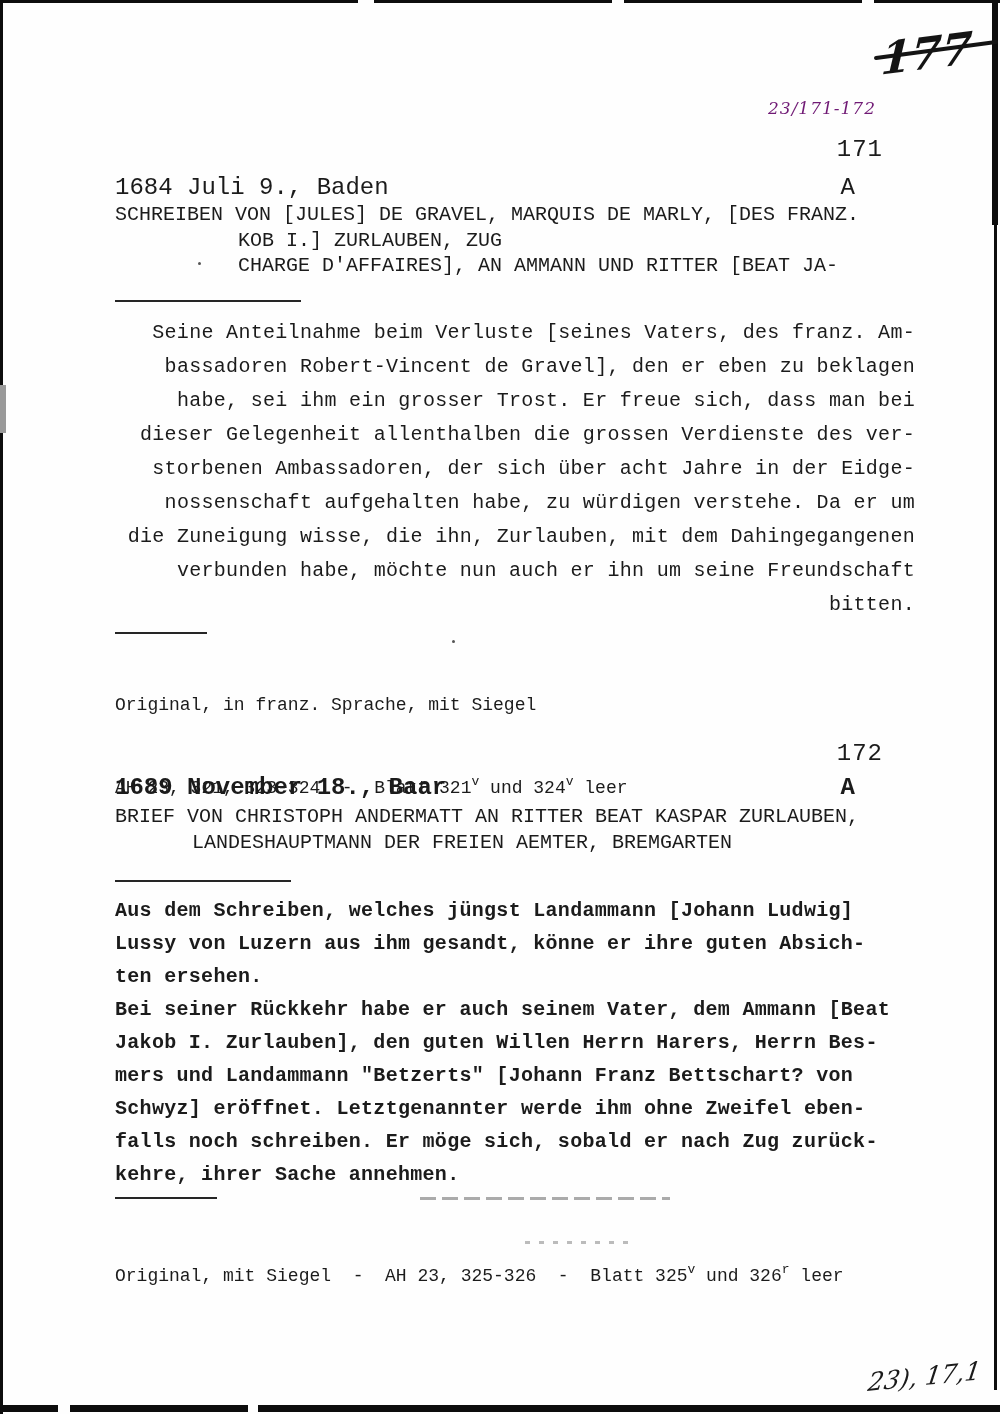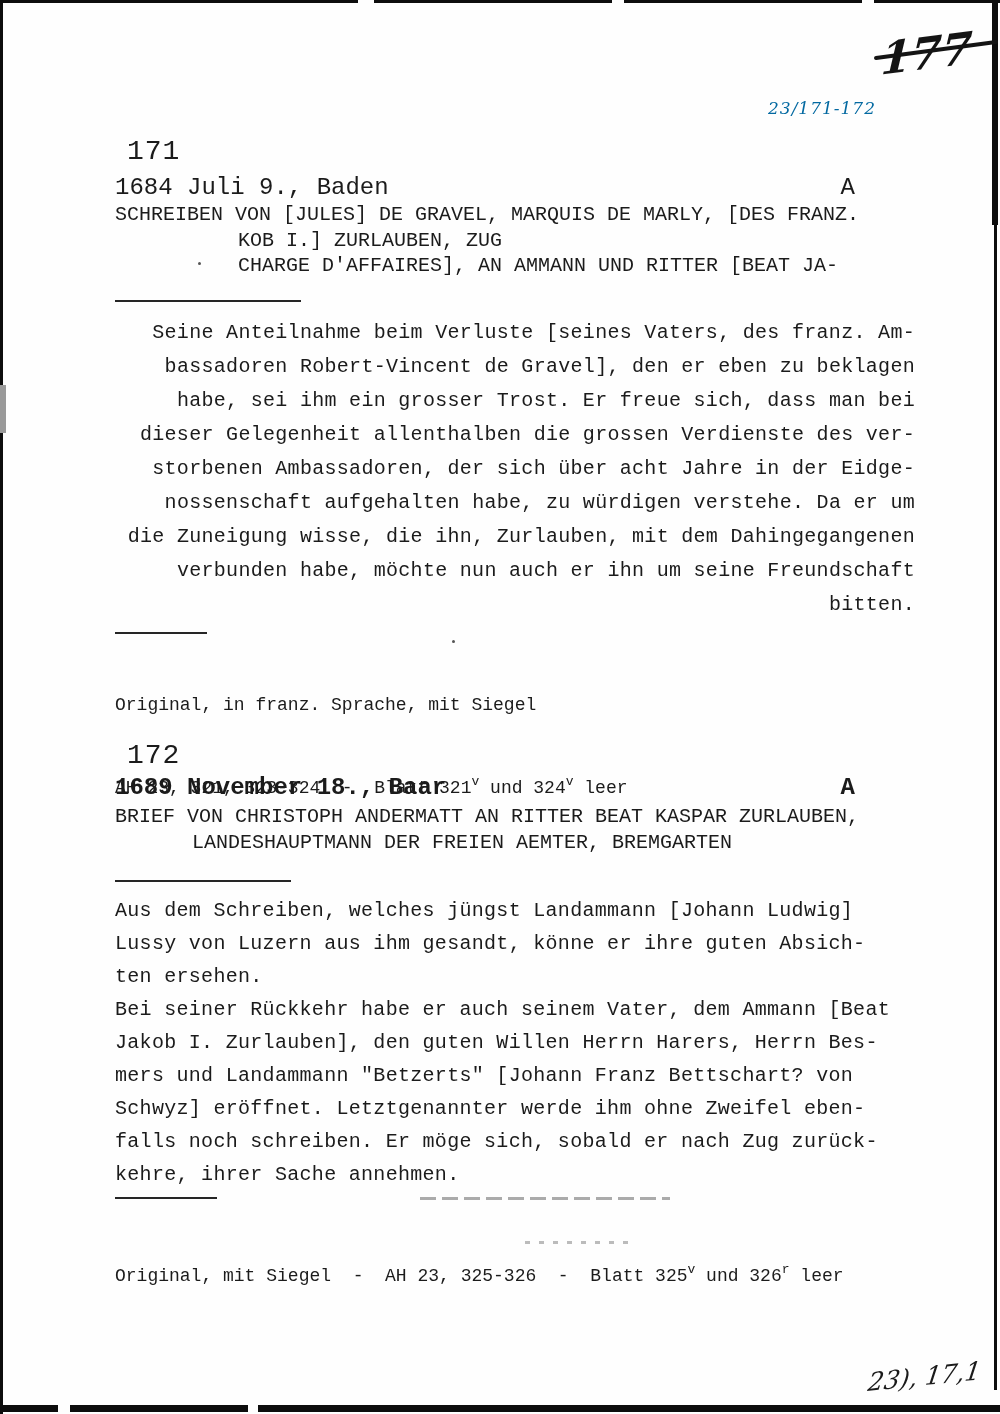--- a/index.html
+++ b/index.html
@@ -31,26 +31,26 @@
   .hw-bottom {
     position:absolute; top:1362px; left:868px;
     font-family:"DejaVu Serif", serif; font-style:italic;
     font-size:25px; color:#1a1a1a;
     transform:rotate(-6deg) skewX(-14deg);
   }
 
   .ref {
     position:absolute; top:98px; left:768px;
     font-family:"DejaVu Serif", serif; font-style:italic;
-    font-size:17px; letter-spacing:1px; color:#0369a1;
+    font-size:17px; letter-spacing:1px; color:#701a75;
   }
 
   .entry-number {
-    position:absolute; left:127px; width:776px; text-align:left;
-    font-size:28px; letter-spacing:1px;
+    position:absolute; left:107px; width:776px; text-align:right;
+    font-size:24px; letter-spacing:1px;
   }
   .dateline {
     position:absolute; left:115px; width:740px;
     display:flex; justify-content:space-between;
     font-size:24px;
   }
   .title { position:absolute; left:115px; font-size:20px; line-height:25.5px; letter-spacing:0; }
   .title .cont1 { padding-left:123px; }
   .title .cont2 { padding-left:77px; }
 
@@ -143,21 +143,21 @@
     <span>A</span>
   </div>
 
   <div class="title" style="top:804px;">
     <div>BRIEF VON CHRISTOPH ANDERMATT AN RITTER BEAT KASPAR ZURLAUBEN,</div>
     <div class="cont2">LANDESHAUPTMANN DER FREIEN AEMTER, BREMGARTEN</div>
   </div>
 
   <div class="rule" style="top:880px;width:176px;"></div>
 
-  <div class="body-text lh172" style="top:894px;">Aus dem Schreiben, welches jüngst Landammann [Johann Ludwig]
+  <div class="body-text lh172" style="top:894px;font-weight:bold;">Aus dem Schreiben, welches jüngst Landammann [Johann Ludwig]
 Lussy von Luzern aus ihm gesandt, könne er ihre guten Absich-
 ten ersehen.
 Bei seiner Rückkehr habe er auch seinem Vater, dem Ammann [Beat
 Jakob I. Zurlauben], den guten Willen Herrn Harers, Herrn Bes-
 mers und Landammann "Betzerts" [Johann Franz Bettschart? von
 Schwyz] eröffnet. Letztgenannter werde ihm ohne Zweifel eben-
 falls noch schreiben. Er möge sich, sobald er nach Zug zurück-
 kehre, ihrer Sache annehmen.</div>
 
   <div class="rule" style="top:1197px;width:102px;"></div>

